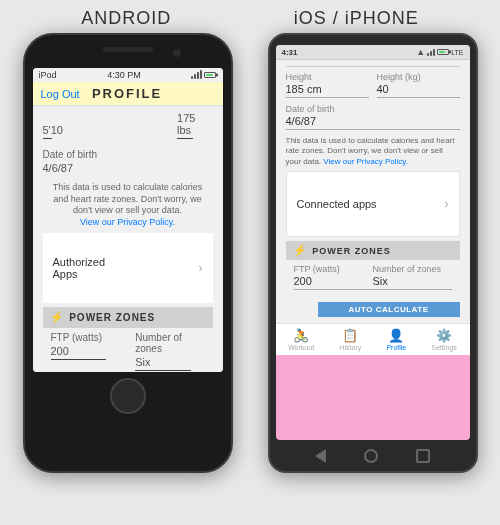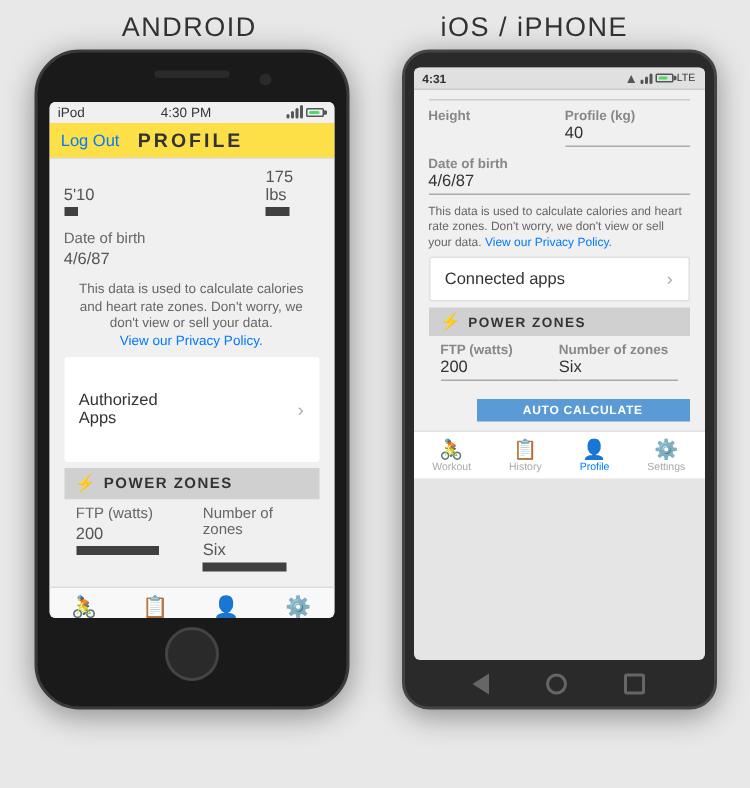--- a/index.html
+++ b/index.html
@@ -44,21 +44,21 @@
       height: 440px;
       background: #1a1a1a;
       border-radius: 30px;
       padding: 8px;
       box-shadow: 0 4px 20px rgba(0,0,0,0.4);
       position: relative;
       border: 2px solid #3a3a3a;
     }
     .iphone-screen {
       width: 100%;
-      height: 344px;
+      height: 304px;
       background: #f0f0f0;
       overflow: hidden;
       border-radius: 4px;
       margin-top: 16px;
     }
     .iphone-home-btn {
       width: 36px;
       height: 36px;
       border-radius: 50%;
       background: #2a2a2a;
@@ -92,21 +92,21 @@
       padding: 2px 6px;
       font-size: 9px;
       color: #333;
     }
     .ios-statusbar-left { font-size: 9px; }
     .ios-statusbar-center { font-size: 9px; font-weight: 400; }
     .ios-statusbar-right { display: flex; gap: 2px; align-items: center; font-size: 8px; }
 
     
     .ios-navbar {
-      background: #fde047;
+      background: #fef9c3;
       border-bottom: 1px solid #ddd;
       display: flex;
       justify-content: space-between;
       align-items: center;
       padding: 4px 8px;
     }
     .ios-navbar-back {
       color: #007AFF;
       font-size: 11px;
     }
@@ -126,21 +126,21 @@
     }
     .ios-field-row {
       display: flex;
       justify-content: space-between;
       align-items: flex-end;
       margin-bottom: 4px;
     }
     .ios-field-value {
       font-size: 11px;
       color: #555;
-      border-bottom: 6px solid #404040;
+      border-bottom: 1px solid #404040;
       padding-bottom: 2px;
       width: 45%;
     }
     .ios-label {
       font-size: 10px;
       color: #666;
       margin-bottom: 2px;
     }
     .ios-field-block {
       margin-bottom: 6px;
@@ -234,21 +234,21 @@
       background: #2a2a2a;
       border-radius: 18px;
       padding: 6px;
       box-shadow: 0 4px 20px rgba(0,0,0,0.4);
       position: relative;
       border: 2px solid #444;
     }
     .android-screen {
       width: 100%;
       height: 395px;
-      background: #e5e5e5;
+      background: #f9a8d4;
       overflow: hidden;
       border-radius: 4px;
       margin-top: 4px;
     }
     .android-bottom {
       display: flex;
       justify-content: space-around;
       align-items: center;
       height: 32px;
       padding: 0 20px;
@@ -284,21 +284,20 @@
 
     
     .android-content {
       background: #f0f0f0;
       padding: 6px 10px;
     }
     .android-label {
       font-size: 9px;
       color: #888;
       margin-bottom: 1px;
-      font-weight: bold;
     }
     .android-field {
       font-size: 11px;
       color: #333;
       border-bottom: 1px solid #aaa;
       padding-bottom: 2px;
       margin-bottom: 6px;
     }
     .android-row {
       display: flex;
@@ -312,21 +311,21 @@
       margin: 4px 0;
     }
     .android-privacy-link { color: #007AFF; }
 
     
     .android-connected-apps {
       background: #fff;
       display: flex;
       justify-content: space-between;
       align-items: center;
-      padding: 7px 10px;
+      padding: 25px 10px;
       margin: 4px 0;
       border-radius: 2px;
       border: 1px solid #e0e0e0;
     }
     .android-connected-label {
       font-size: 11px;
       color: #333;
     }
 
     
@@ -557,23 +556,24 @@
           <span>LTE</span>
         </span>
       </div>
 
       <div class="android-content">
 
         <div style="border-top:1px solid #ccc;margin-bottom:5px;"></div>
         <div class="android-row">
           <div class="android-col">
             <div class="android-label">Height</div>
+            <div class="android-field">185 cm</div>
           </div>
           <div class="android-col">
-            <div class="android-label">Profile (kg)</div>
+            <div class="android-label">Height (kg)</div>
             <div class="android-field">40</div>
           </div>
         </div>
         <div class="android-label">Date of birth</div>
         <div class="android-field">4/6/87</div>
         <div class="android-text-note">
           <span>This data is used to calculate calories and heart rate zones. Don't worry, we don't view or sell your data.</span>
           <span class="android-privacy-link">View our Privacy Policy.</span>
         </div>
 

